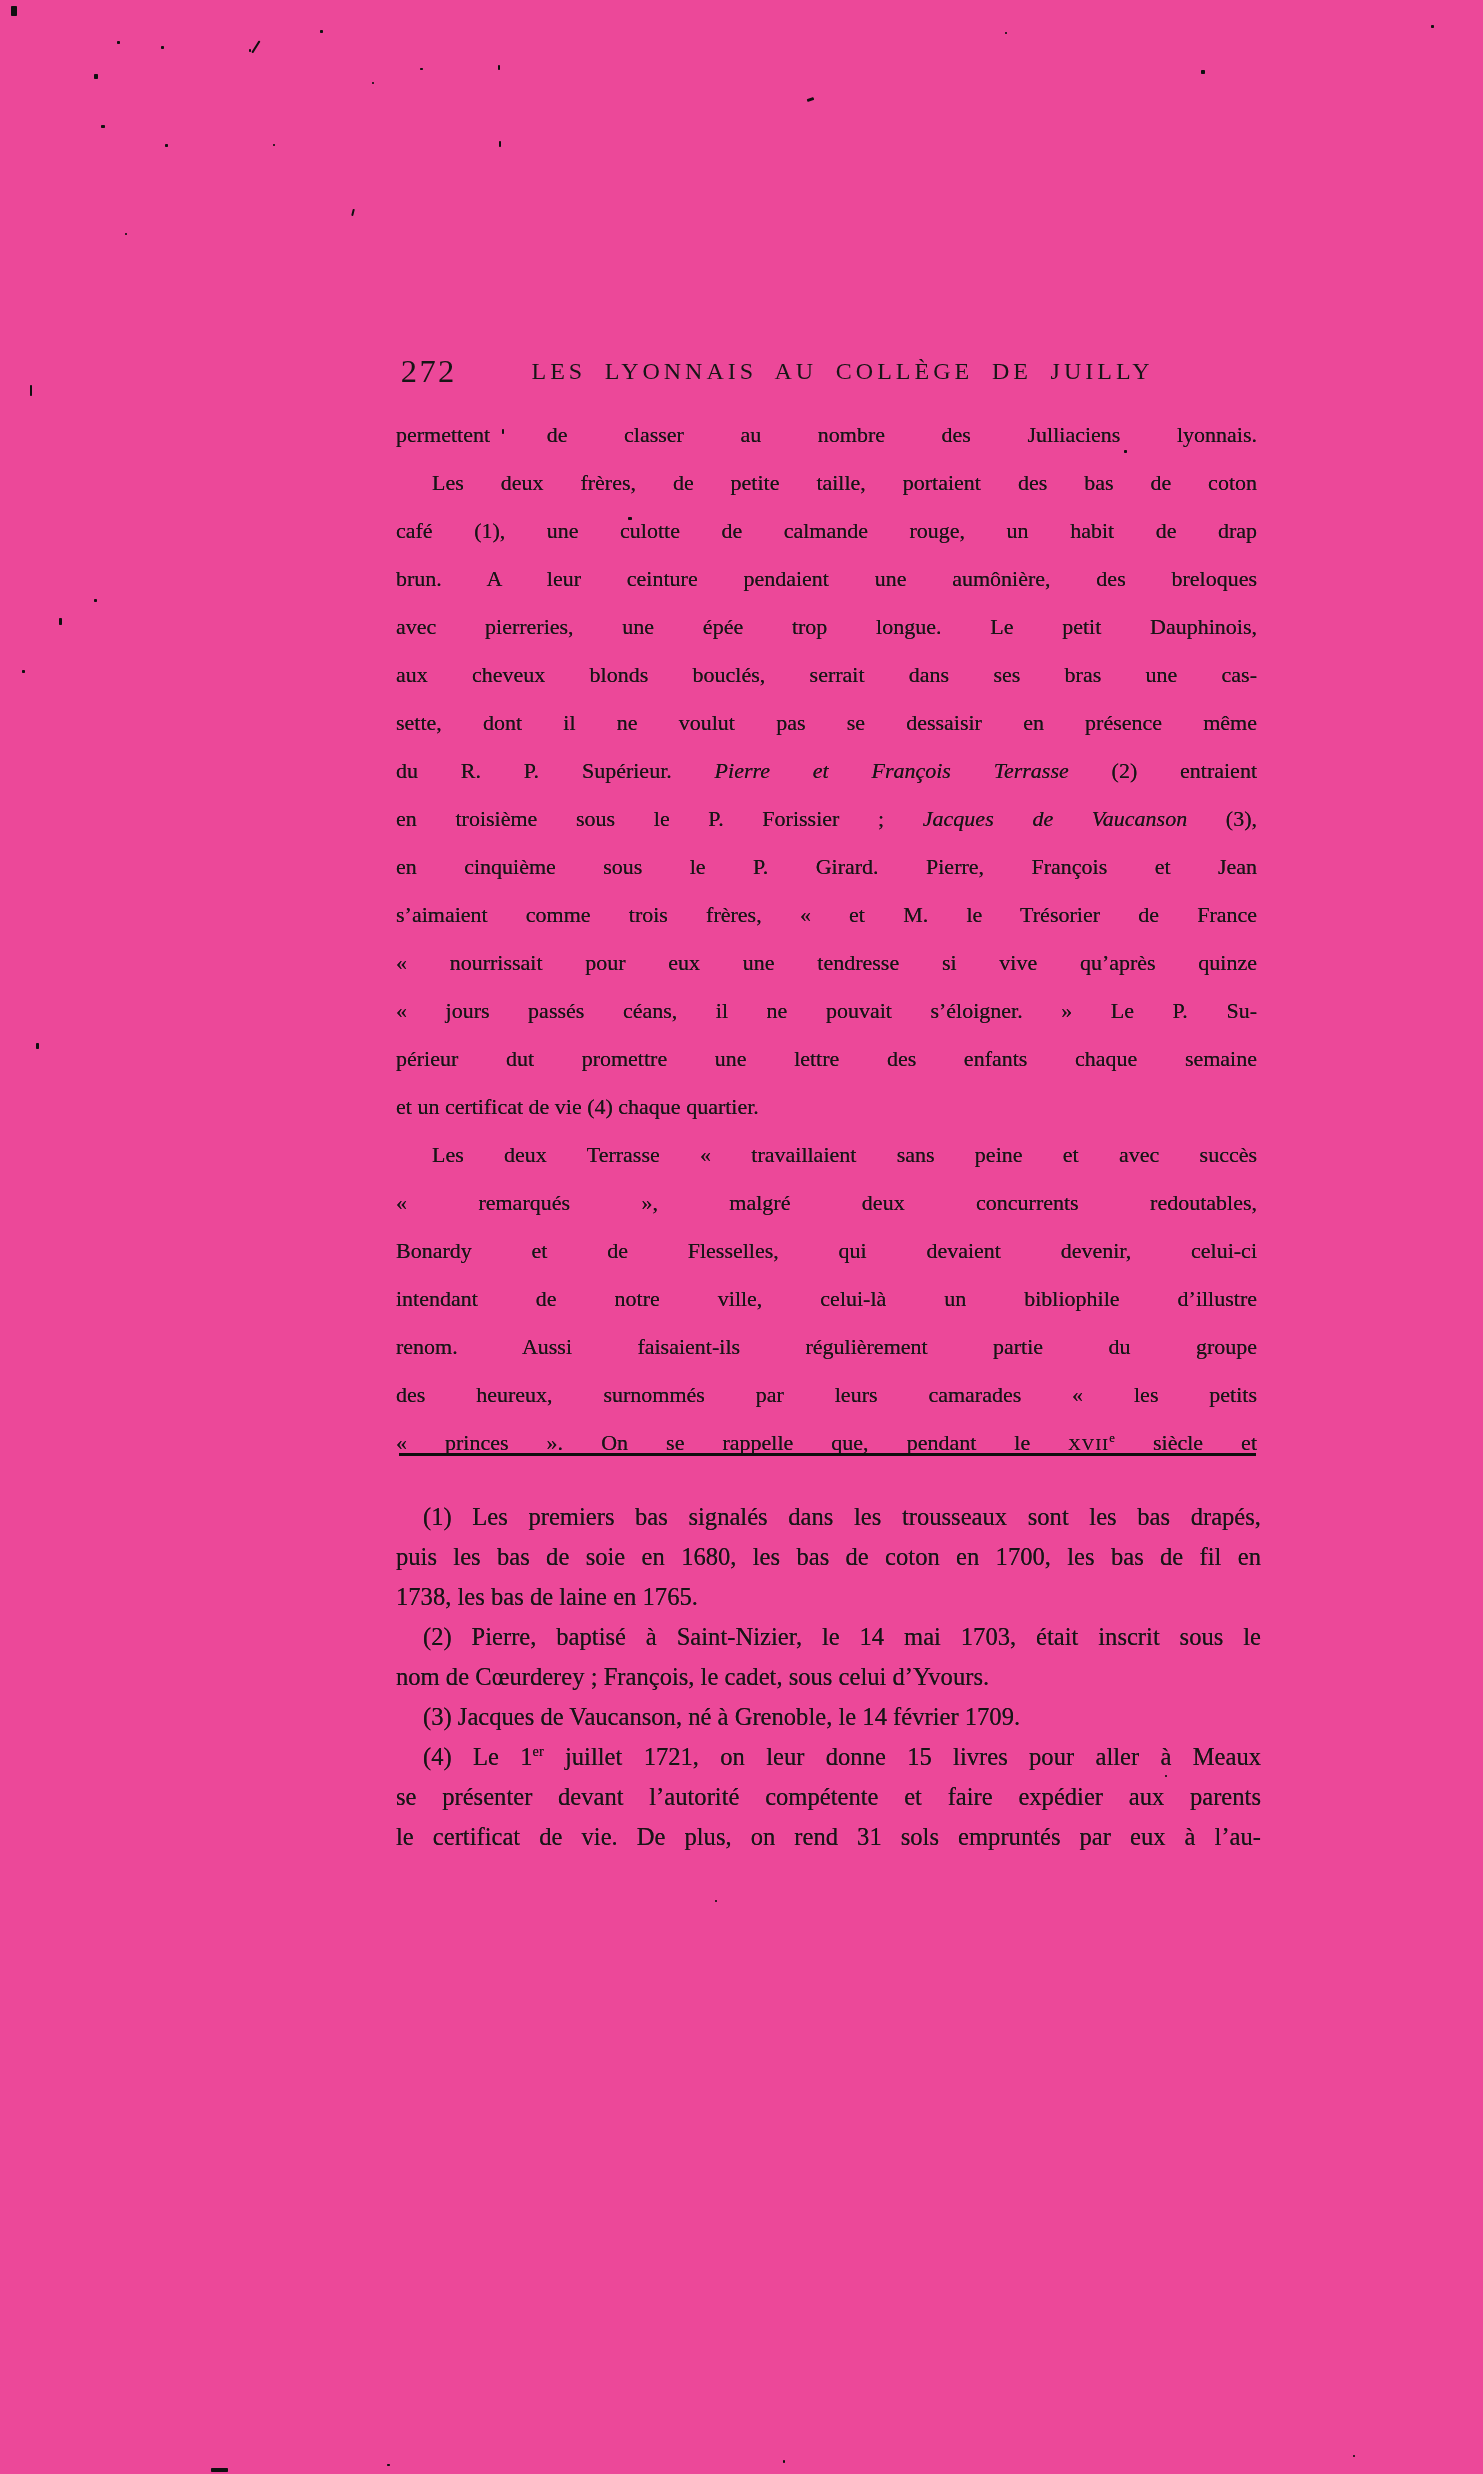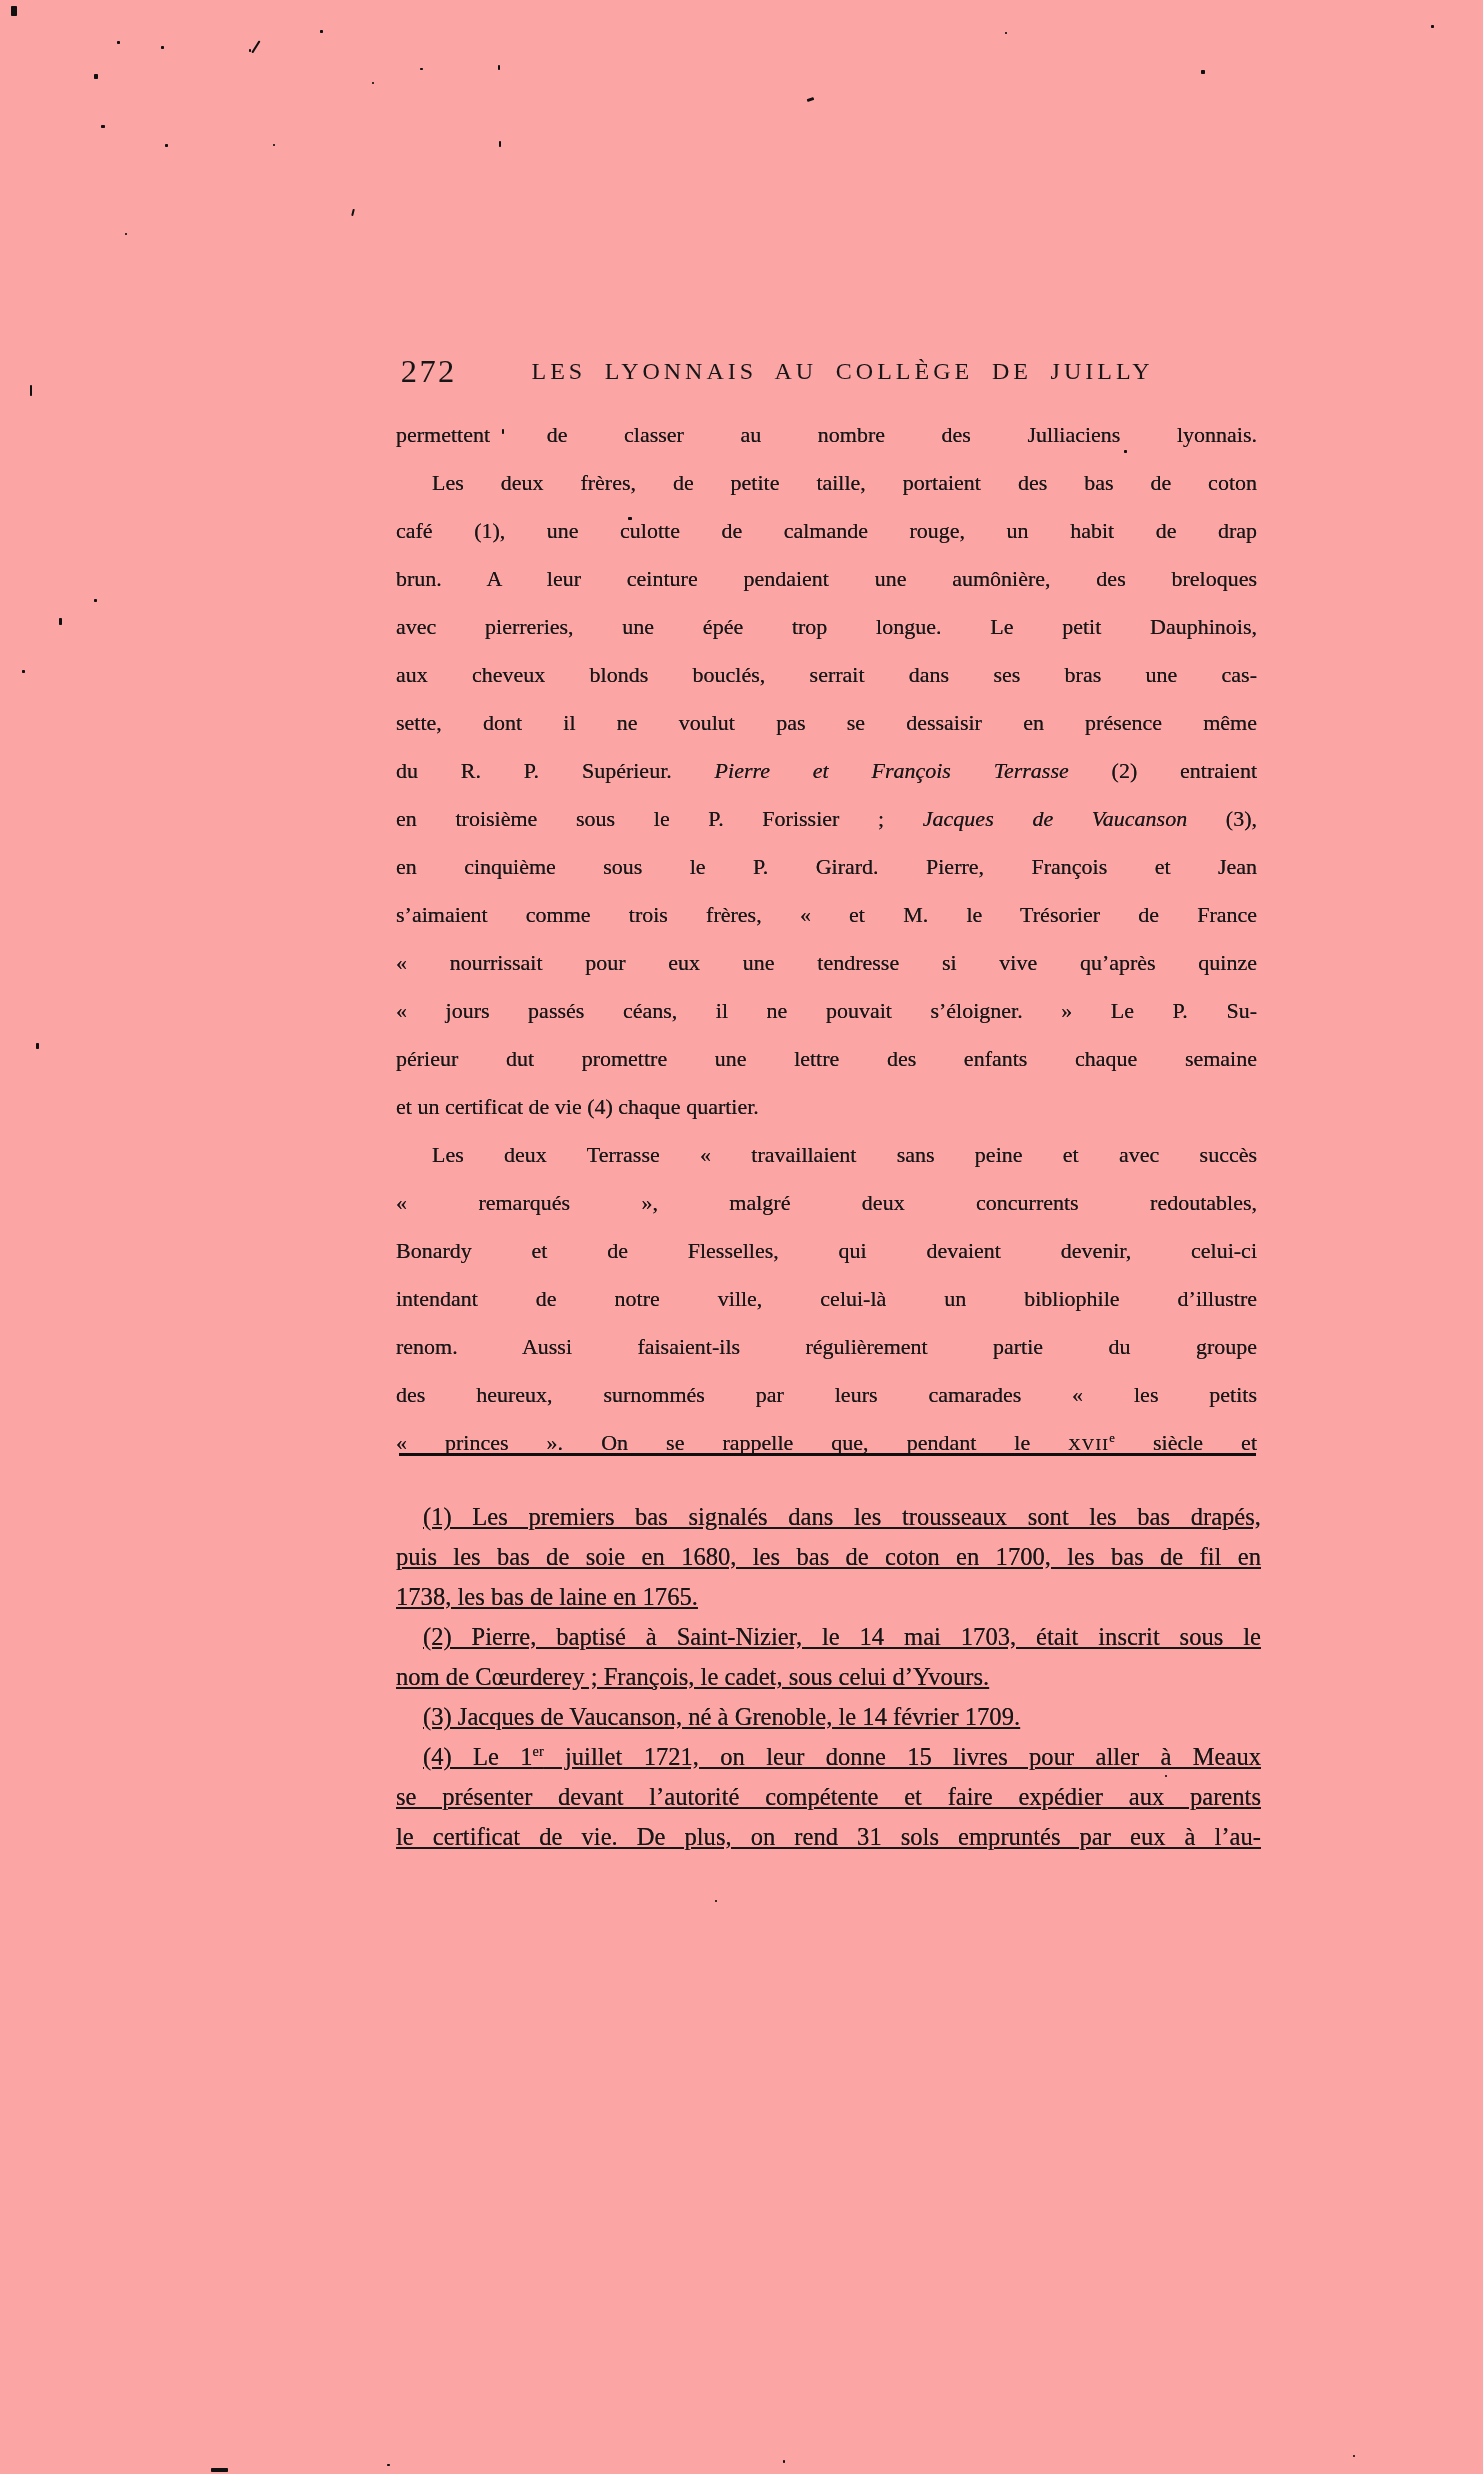--- a/index.html
+++ b/index.html
@@ -3,21 +3,21 @@
 <meta charset="utf-8">
 <style>
   html,body{margin:0;padding:0;}
   body{
     width:1483px;height:2475px;position:relative;
     background:#ffffff;
     font-family:"Liberation Serif","DejaVu Serif",serif;
     color:#161616;
     overflow:hidden;
   }
-  .page{position:absolute;inset:0;background:#fca5a5;}
+  .page{position:absolute;inset:0;background:#ec4899;}
 
   
   .header{
     position:absolute;top:353px;left:396px;width:861px;height:36px;
     line-height:36px;
   }
   .pagenum{
     position:absolute;left:4.8px;top:0;
     font-size:32.5px;letter-spacing:2.4px;
   }
@@ -49,21 +49,21 @@
     position:absolute;top:1453px;left:399px;width:857px;height:3.2px;
     background:#0e0e0e;border:none;margin:0;
   }
 
   
   .footnotes{
     position:absolute;top:1497px;left:396px;width:865px;
     font-size:24.6px;
     text-shadow:0 0 0.4px rgba(10,10,10,.7);
   }
-  .footnotes .line{height:40px;line-height:40px;text-decoration:underline;}
+  .footnotes .line{height:40px;line-height:40px;}
   .footnotes .line.indent{text-indent:27px;}
 
   
   .sp{position:absolute;background:#101010;display:block;border-radius:0.8px;}
 </style>
 </head>
 <body>
 
 <div class="page">
 

